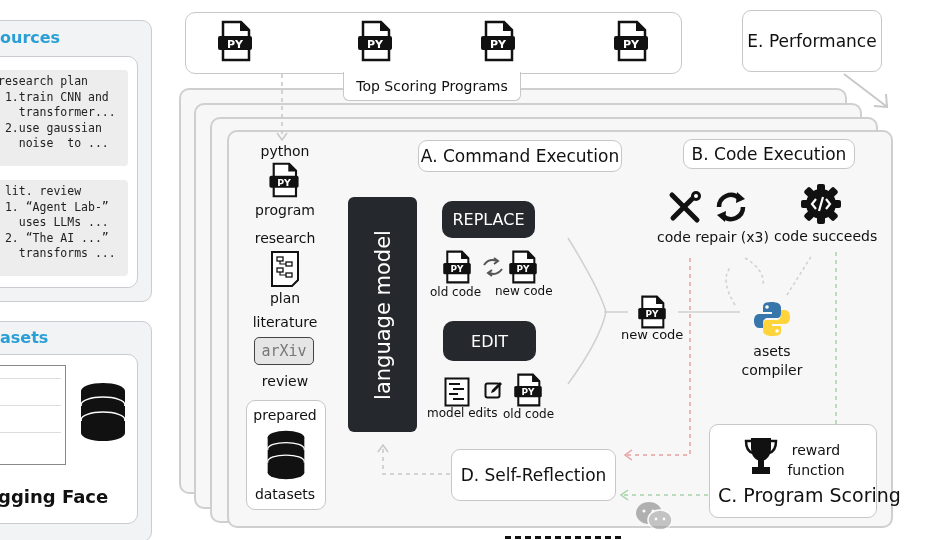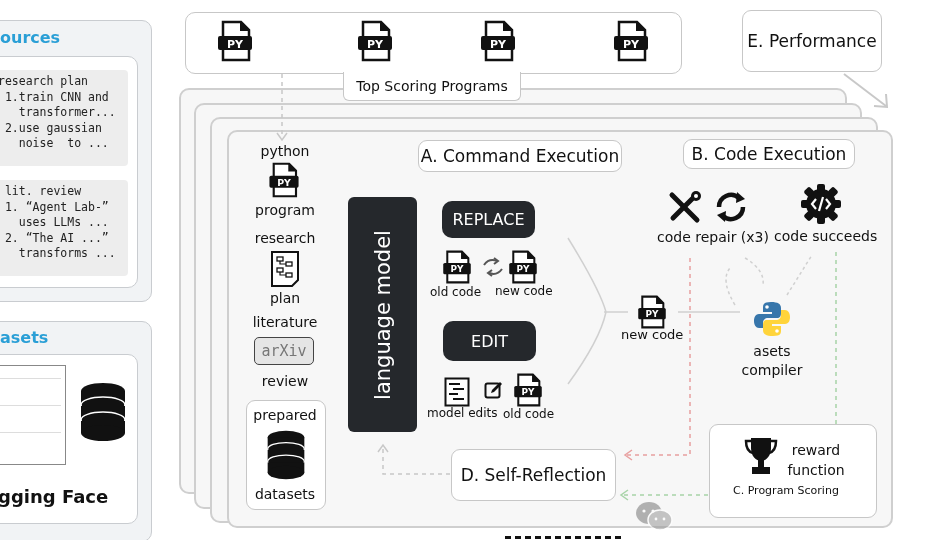--- a/index.html
+++ b/index.html
@@ -235,21 +235,21 @@
   <path d="M7,2 H27 V12 C27,20 22,25 17,25 C12,25 7,20 7,12 Z" fill="#111"></path>
   <path d="M7,5 H2 C2,12 5,16 9,17" fill="none" stroke="#111" stroke-width="2.5"></path>
   <path d="M27,5 H32 C32,12 29,16 25,17" fill="none" stroke="#111" stroke-width="2.5"></path>
   <rect x="14" y="24" width="6" height="7" fill="#111"></rect>
   <rect x="8" y="31" width="18" height="7" fill="#111"></rect>
 </svg>
 <div class="txt" style="left:786px;top:440px;width:60px;font-size:14px;line-height:20px;">
   <div>reward</div>
   <div>function</div>
 </div>
-<div class="txt" style="left:718px;top:484px;font-size:11px;margin-left:15px;">C. Program Scoring</div>
+<div class="txt" style="left:718px;top:484px;font-size:19px;">C. Program Scoring</div>
 
 <div class="label-box" style="left:451px;top:449px;width:163px;height:50px;">D.  Self-Reflection</div>
 
 <div class="abs" style="left:634px;top:500px;display:flex;align-items:center;gap:6px;opacity:0.55;">
   <svg width="40" height="32" viewBox="0 0 40 32">
     <ellipse cx="15" cy="13" rx="13" ry="11" fill="#777"></ellipse>
     <ellipse cx="26" cy="20" rx="12" ry="10" fill="#999" stroke="#fff" stroke-width="1.5"></ellipse>
     <circle cx="10" cy="11" r="1.6" fill="#fff"></circle>
       <circle cx="19" cy="11" r="1.6" fill="#fff"></circle>
     <circle cx="22" cy="19" r="1.4" fill="#fff"></circle>

